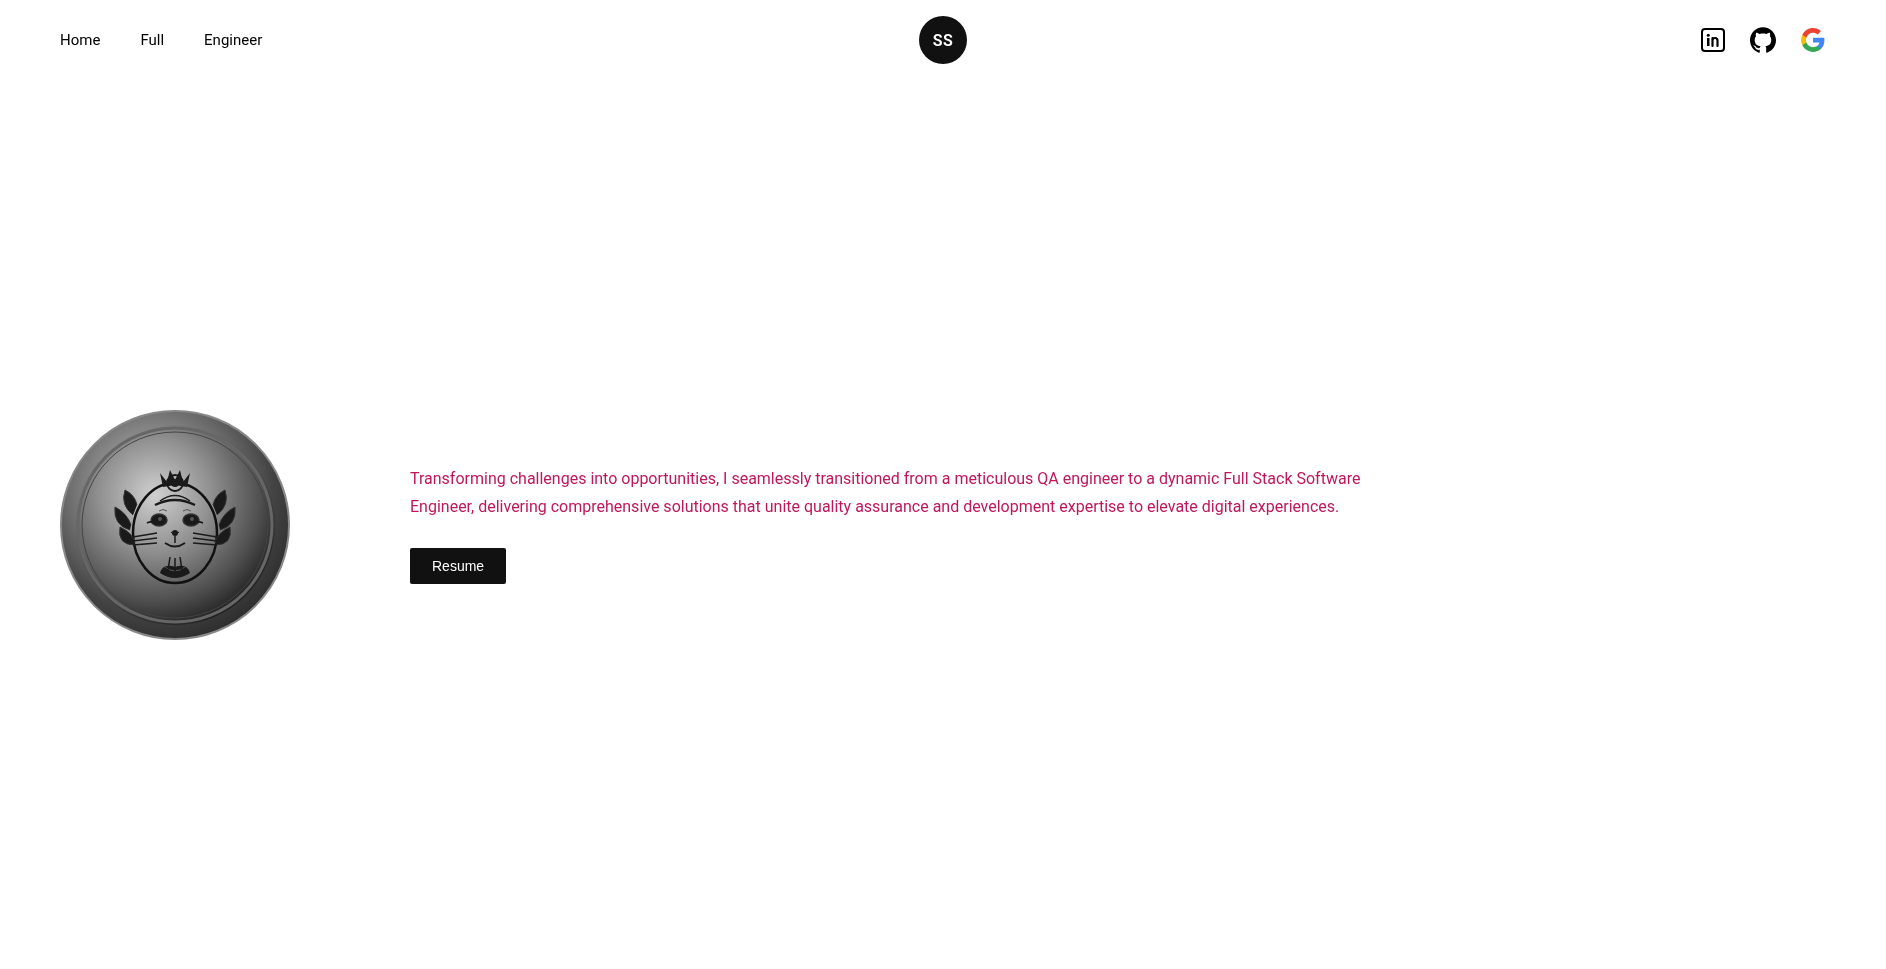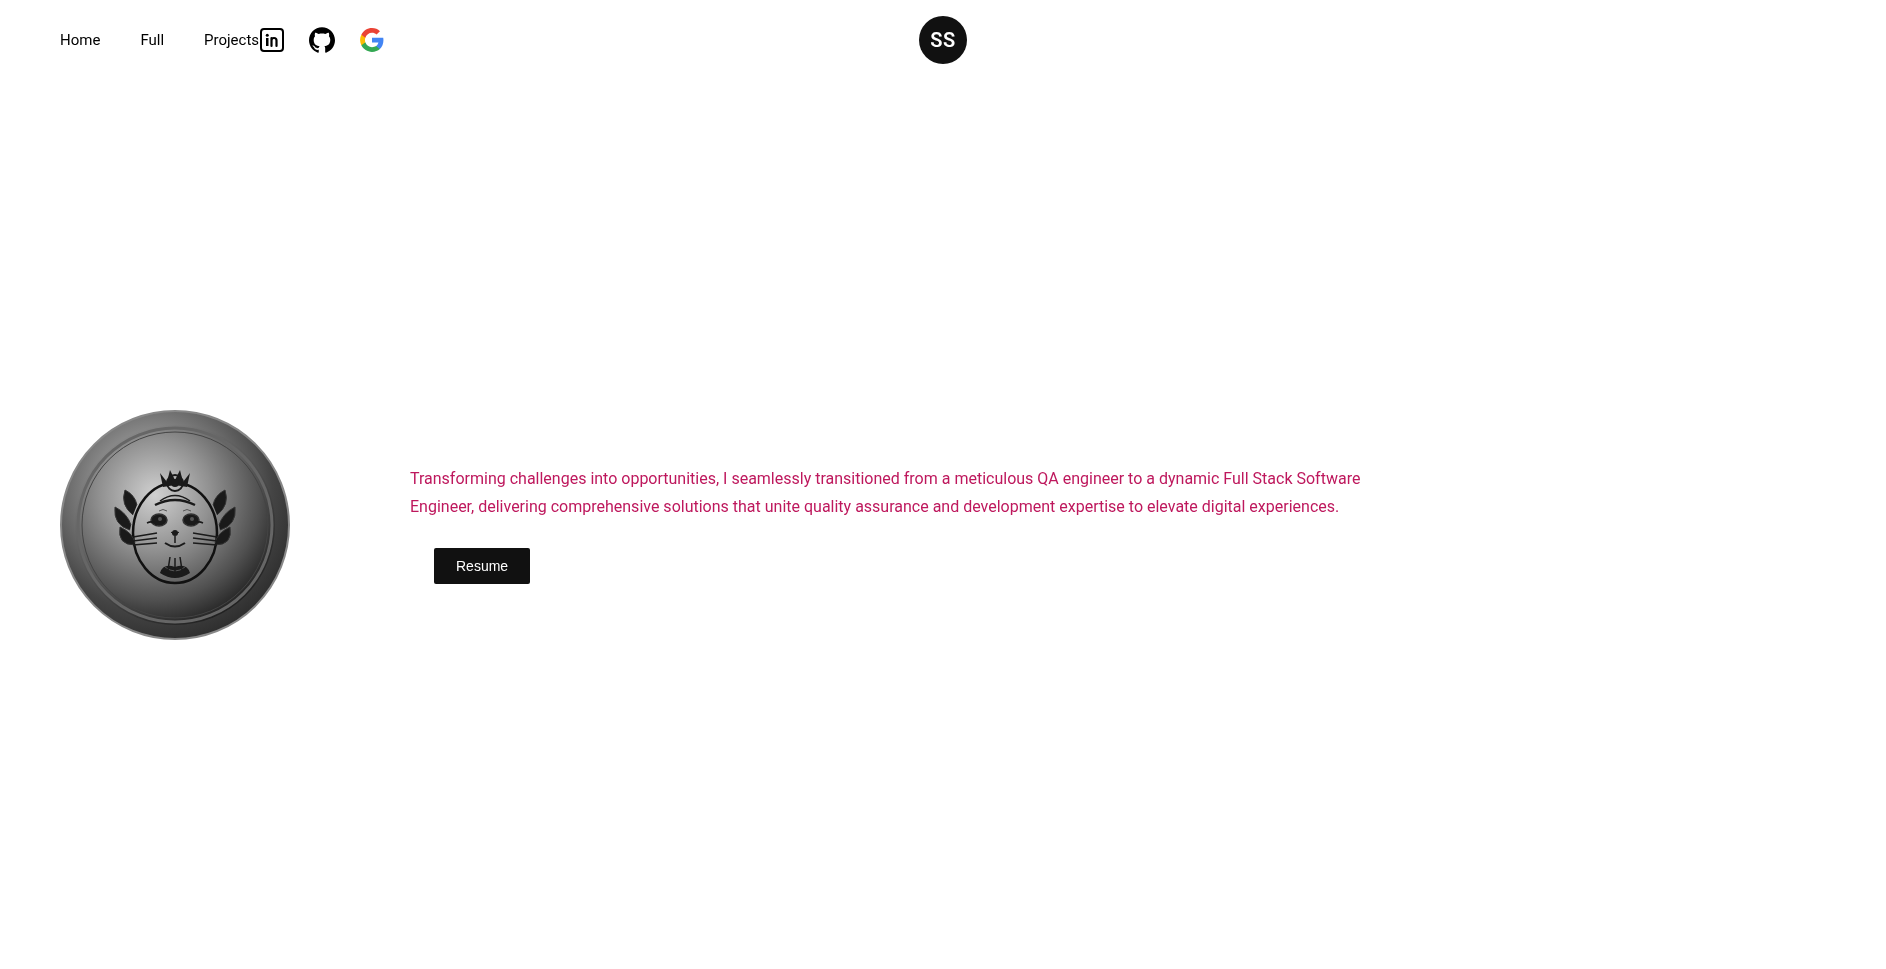--- a/index.html
+++ b/index.html
@@ -12,20 +12,21 @@
       font-family: -apple-system, BlinkMacSystemFont, 'Segoe UI', Roboto, Helvetica, Arial, sans-serif;
       background-color: #ffffff;
       color: #000000;
       min-height: 969px;
     }
 
     
     .navbar {
       display: flex;
       align-items: center;
+      justify-content: space-between;
       padding: 0 60px;
       height: 80px;
       position: relative;
     }
 
     .nav-left {
       display: flex;
       align-items: center;
       gap: 40px;
     }
@@ -46,21 +47,21 @@
 
     .logo-circle {
       width: 48px;
       height: 48px;
       background-color: #111111;
       border-radius: 50%;
       display: flex;
       align-items: center;
       justify-content: center;
       color: #ffffff;
-      font-size: 20px;
+      font-size: 16px;
       font-weight: 600;
       letter-spacing: 0.5px;
     }
 
     .nav-right {
       display: flex;
       align-items: center;
       gap: 24px;
     }
 
@@ -128,31 +129,30 @@
       display: inline-block;
       background-color: #111111;
       color: #ffffff;
       padding: 10px 22px;
       font-size: 14px;
       font-weight: 500;
       border: none;
       cursor: pointer;
       text-decoration: none;
       border-radius: 2px;
-      margin-left: 24px;
     }
   </style>
 </head>
 <body>
 
 <nav class="navbar">
   <div class="nav-left">
     <a class="nav-link">Home</a>
     <a class="nav-link">Full</a>
-    <a class="nav-link">Projects</a>
+    <a class="nav-link">Engineer</a>
   </div>
 
   <div class="nav-center">
     <div class="logo-circle">
       <span>SS</span>
     </div>
   </div>
 
   <div class="nav-right">
 

